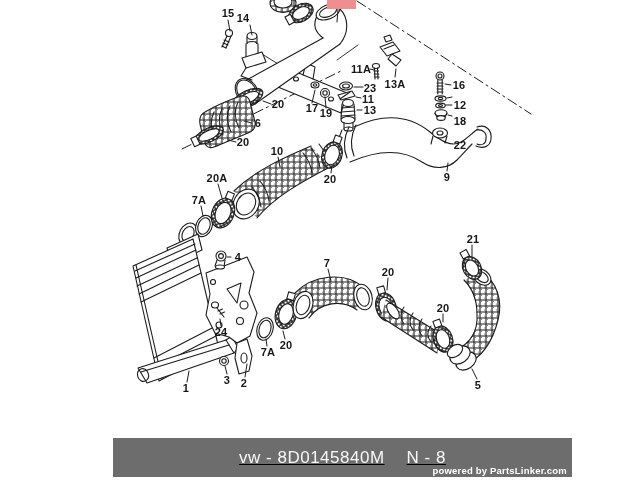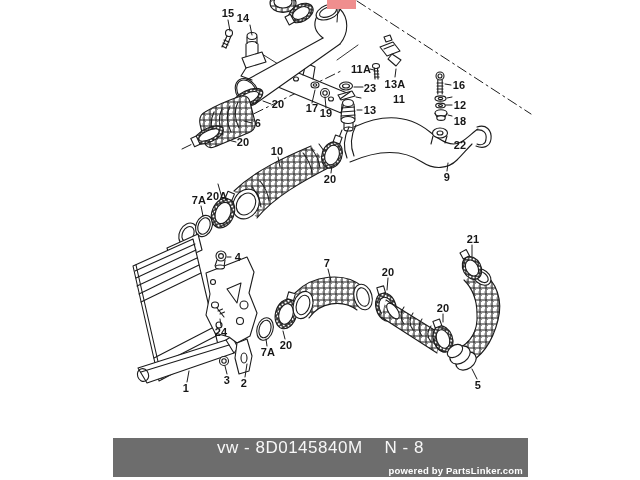--- a/index.html
+++ b/index.html
@@ -4,22 +4,22 @@
 <style>
   html,body{margin:0;padding:0;background:#fff;}
   #stage{position:relative;width:640px;height:480px;background:#fff;overflow:hidden;
          font-family:"Liberation Sans",sans-serif;padding-left:8px;}
   #art{position:absolute;left:0;top:0;}
   #art path,#art ellipse,#art circle,#art line,#art polygon,#art rect{vector-effect:non-scaling-stroke;}
   .callout{position:absolute;transform:translate(-50%,-50%);
            font:bold 11px "Liberation Sans",sans-serif;color:#161616;
            letter-spacing:.2px;white-space:nowrap;z-index:5;}
   #highlight{position:absolute;left:327px;top:0;width:29px;height:9px;z-index:6;}
-  #footer{position:absolute;left:113px;top:438px;width:415px;height:39px;
-          display:flex;align-items:flex-start;justify-content:center;z-index:4;}
+  #footer{position:absolute;left:113px;top:438px;width:459px;height:39px;
+          display:flex;align-items:center;justify-content:center;z-index:4;text-decoration:underline;}
   #footer .main{color:#f7f7f7;font:17px "Liberation Sans",sans-serif;letter-spacing:.5px;}
   #footer .ref{margin-left:22px;}
   #footer .watermark{position:absolute;right:5px;bottom:1px;color:#fff;
           font:bold 9.5px "Liberation Sans",sans-serif;letter-spacing:.2px;}
 </style>
 </head>
 <body>
 
 <div id="stage">
 
@@ -342,35 +342,35 @@
 </svg>
 
 <div id="highlight" style="background: rgb(239, 142, 142);"></div>
 
 <div id="callouts">
       <span class="callout" style="left: 228px; top: 13px;">15</span>
       <span class="callout" style="left: 243px; top: 18px; text-align: right;">14</span>
       <span class="callout" style="left: 361px; top: 69px;">11A</span>
       <span class="callout" style="left: 395px; top: 84px;">13A</span>
       <span class="callout" style="left: 370px; top: 88px;">23</span>
-      <span class="callout" style="left: 368px; top: 99px; margin-left: 31px;">11</span>
+      <span class="callout" style="left: 368px; top: 99px;">11</span>
       <span class="callout" style="left: 370px; top: 110px;">13</span>
       <span class="callout" style="left: 459px; top: 85px;">16</span>
       <span class="callout" style="left: 460px; top: 97px; margin-top: 24px;">18</span>
       <span class="callout" style="left: 460px; top: 105px;">12</span>
       <span class="callout" style="left: 460px; top: 132px; margin-top: 13px;">22</span>
       <span class="callout" style="left: 312px; top: 108px; text-align: right;">17</span>
       <span class="callout" style="left: 326px; top: 113px;">19</span>
       <span class="callout" style="left: 278px; top: 104px;">20</span>
       <span class="callout" style="left: 258px; top: 123px;">6</span>
       <span class="callout" style="left: 243px; top: 142px;">20</span>
       <span class="callout" style="left: 277px; top: 151px;">10</span>
       <span class="callout" style="left: 447px; top: 177px;">9</span>
       <span class="callout" style="left: 330px; top: 179px;">20</span>
-      <span class="callout" style="left: 217px; top: 196px;">20A</span>
+      <span class="callout" style="left: 217px; top: 178px;">20A</span>
       <span class="callout" style="left: 199px; top: 200px;">7A</span>
       <span class="callout" style="left: 238px; top: 257px;">4</span>
       <span class="callout" style="left: 327px; top: 263px;">7</span>
       <span class="callout" style="left: 388px; top: 272px;">20</span>
       <span class="callout" style="left: 473px; top: 239px;">21</span>
       <span class="callout" style="left: 443px; top: 308px;">20</span>
       <span class="callout" style="left: 221px; top: 332px;">24</span>
       <span class="callout" style="left: 286px; top: 345px;">20</span>
       <span class="callout" style="left: 268px; top: 352px;">7A</span>
       <span class="callout" style="left: 227px; top: 380px;">3</span>

